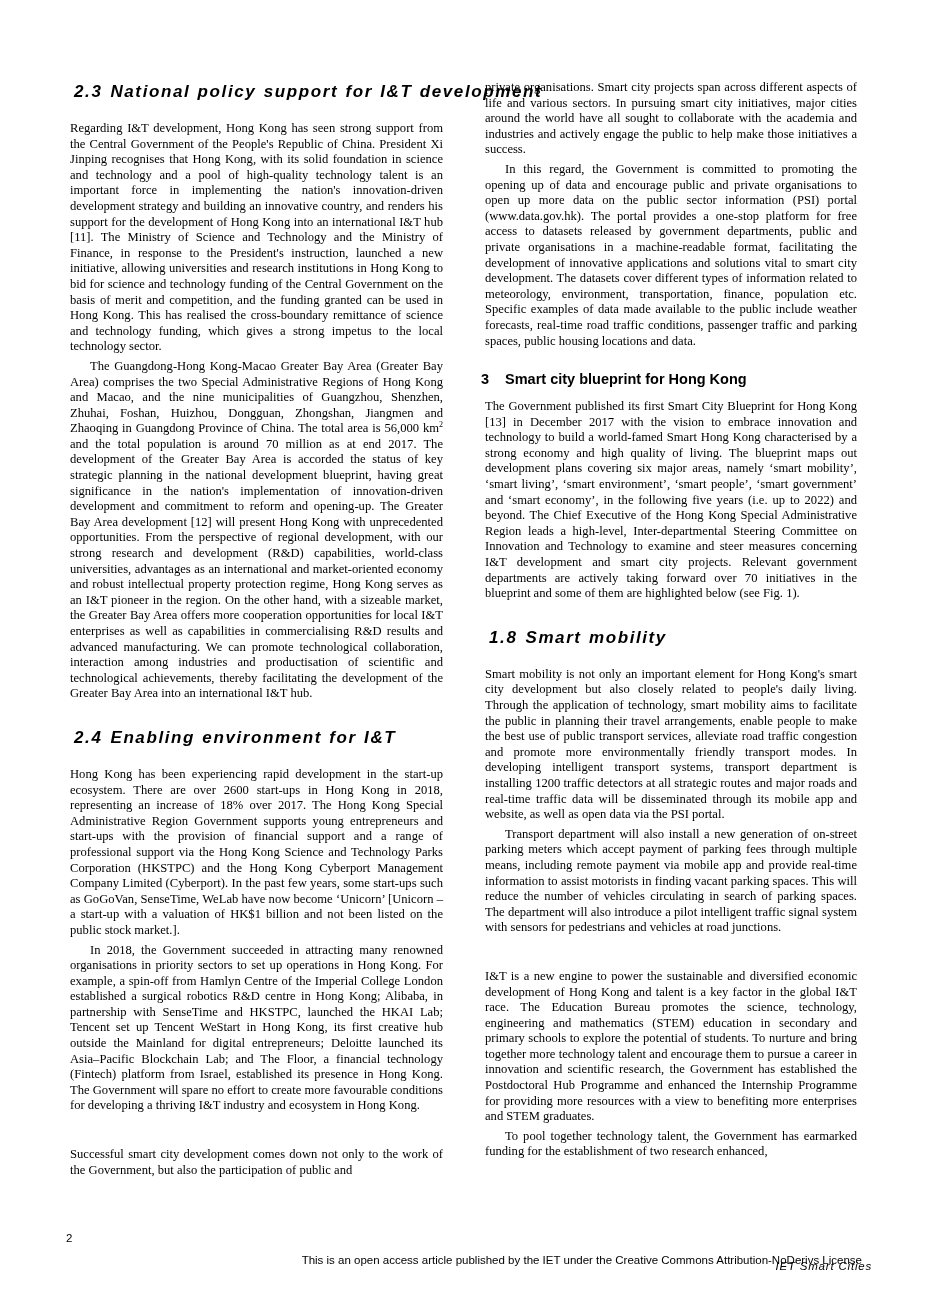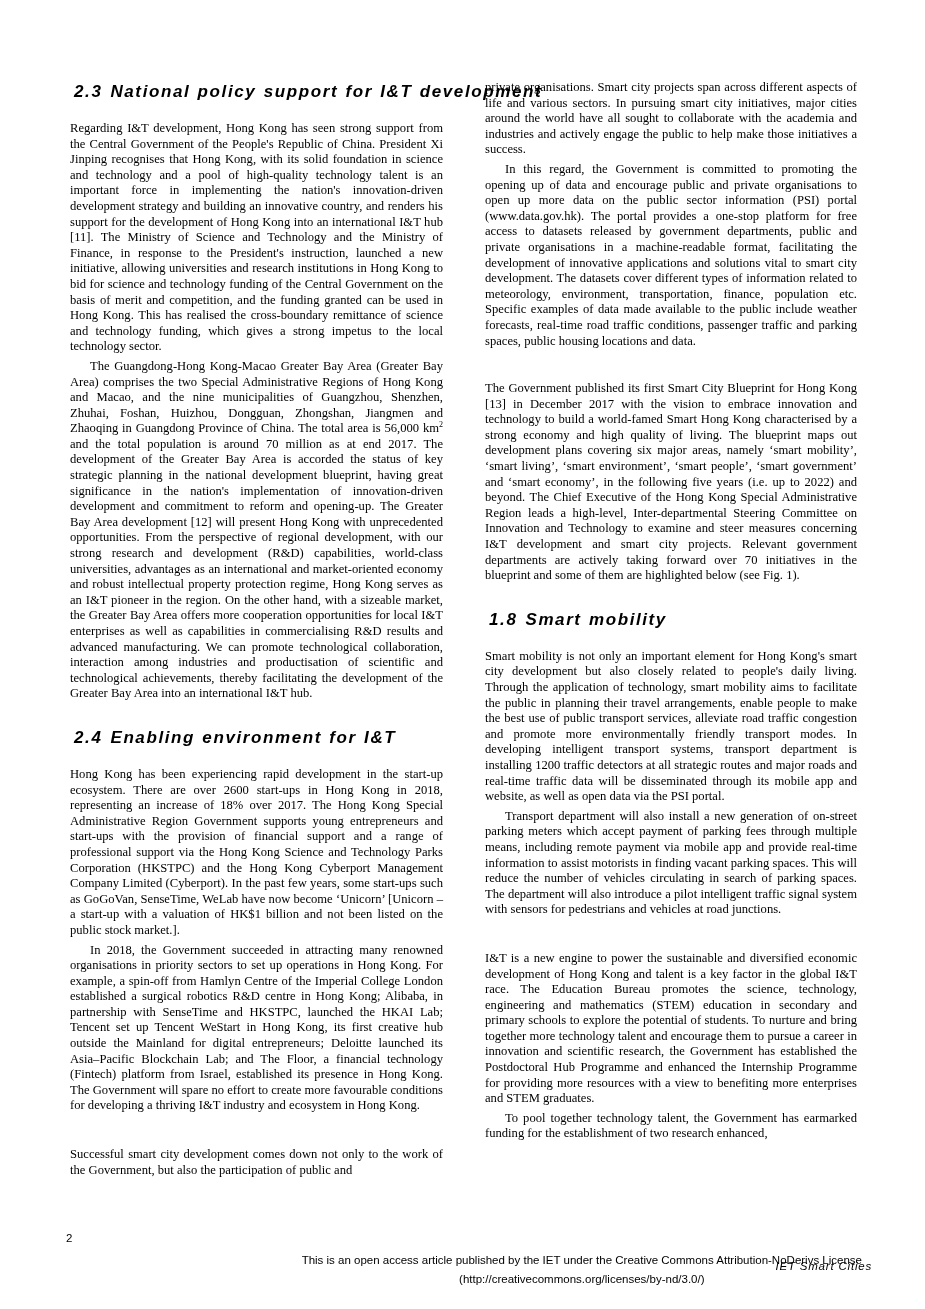--- a/index.html
+++ b/index.html
@@ -67,20 +67,23 @@
   <div style="height:16px"></div>
   <div style="height:9px"></div>
   <p class="p">Successful smart city development comes down not only to the work of the Government, but also the participation of public and</p>
 </div>
 
 <div class="col col-right">
   <p class="p">private organisations. Smart city projects span across different aspects of life and various sectors. In pursuing smart city initiatives, major cities around the world have all sought to collaborate with the academia and industries and actively engage the public to help make those initiatives a success.</p>
   <p class="p indent">In this regard, the Government is committed to promoting the opening up of data and encourage public and private organisations to open up more data on the public sector information (PSI) portal (www.data.gov.hk). The portal provides a one-stop platform for free access to datasets released by government departments, public and private organisations in a machine-readable format, facilitating the development of innovative applications and solutions vital to smart city development. The datasets cover different types of information related to meteorology, environment, transportation, finance, population etc. Specific examples of data made available to the public include weather forecasts, real-time road traffic conditions, passenger traffic and parking spaces, public housing locations and data.</p>
 
   <div style="height:17px"></div>
+  <h2 class="h1">
+    <span class="num">3</span><span>Smart city blueprint for Hong Kong</span>
+  </h2>
   <div style="height:7px"></div>
   <p class="p">The Government published its first Smart City Blueprint for Hong Kong [13] in December 2017 with the vision to embrace innovation and technology to build a world-famed Smart Hong Kong characterised by a strong economy and high quality of living. The blueprint maps out development plans covering six major areas, namely ‘smart mobility’, ‘smart living’, ‘smart environment’, ‘smart people’, ‘smart government’ and ‘smart economy’, in the following five years (i.e. up to 2022) and beyond. The Chief Executive of the Hong Kong Special Administrative Region leads a high-level, Inter-departmental Steering Committee on Innovation and Technology to examine and steer measures concerning I&amp;T development and smart city projects. Relevant government departments are actively taking forward over 70 initiatives in the blueprint and some of them are highlighted below (see Fig. 1).</p>
 
   <div style="height:16px"></div>
   <h3 class="h2">
     <span class="num">1.8</span><span>Smart mobility</span>
   </h3>
   <div style="height:9px"></div>
   <p class="p">Smart mobility is not only an important element for Hong Kong's smart city development but also closely related to people's daily living. Through the application of technology, smart mobility aims to facilitate the public in planning their travel arrangements, enable people to make the best use of public transport services, alleviate road traffic congestion and promote more environmentally friendly transport modes. In developing intelligent transport systems, transport department is installing 1200 traffic detectors at all strategic routes and major roads and real-time traffic data will be disseminated through its mobile app and website, as well as open data via the PSI portal.</p>
   <p class="p indent">Transport department will also install a new generation of on-street parking meters which accept payment of parking fees through multiple means, including remote payment via mobile app and provide real-time information to assist motorists in finding vacant parking spaces. This will reduce the number of vehicles circulating in search of parking spaces. The department will also introduce a pilot intelligent traffic signal system with sensors for pedestrians and vehicles at road junctions.</p>
@@ -88,14 +91,13 @@
   <div style="height:16px"></div>
   <div style="height:9px"></div>
   <p class="p">I&amp;T is a new engine to power the sustainable and diversified economic development of Hong Kong and talent is a key factor in the global I&amp;T race. The Education Bureau promotes the science, technology, engineering and mathematics (STEM) education in secondary and primary schools to explore the potential of students. To nurture and bring together more technology talent and encourage them to pursue a career in innovation and scientific research, the Government has established the Postdoctoral Hub Programme and enhanced the Internship Programme for providing more resources with a view to benefiting more enterprises and STEM graduates.</p>
   <p class="p indent">To pool together technology talent, the Government has earmarked funding for the establishment of two research enhanced,</p>
 </div>
 
 <div class="footer page-num">2</div>
 <div class="footer journal">IET Smart Cities</div>
 <div class="footer license">
   <div>This is an open access article published by the IET under the Creative Commons Attribution-NoDerivs License</div>
-  <div>(http://creativecommons.org/licenses/by-nd/3.0/)</div>
 </div>
 
 </body></html>

